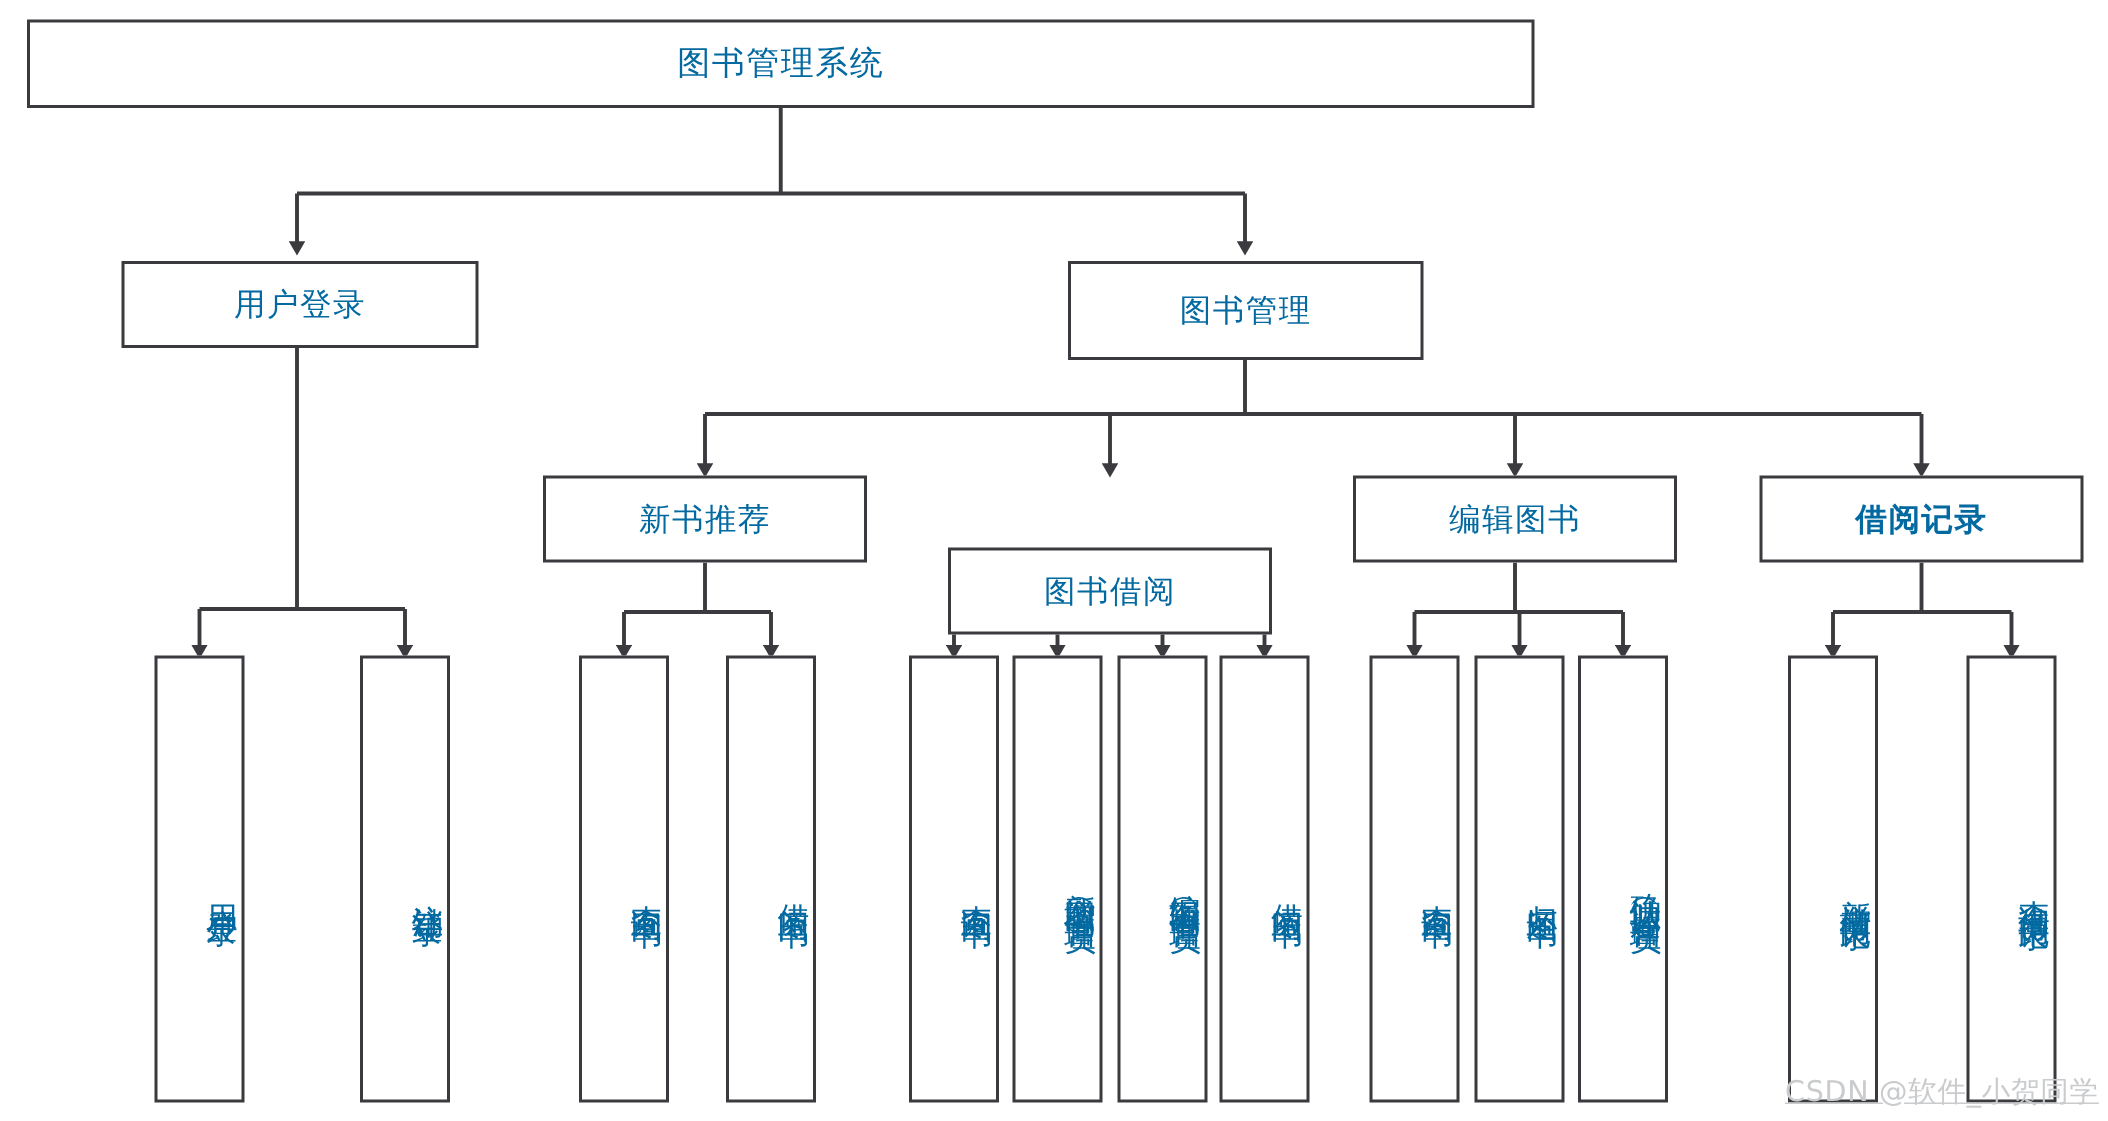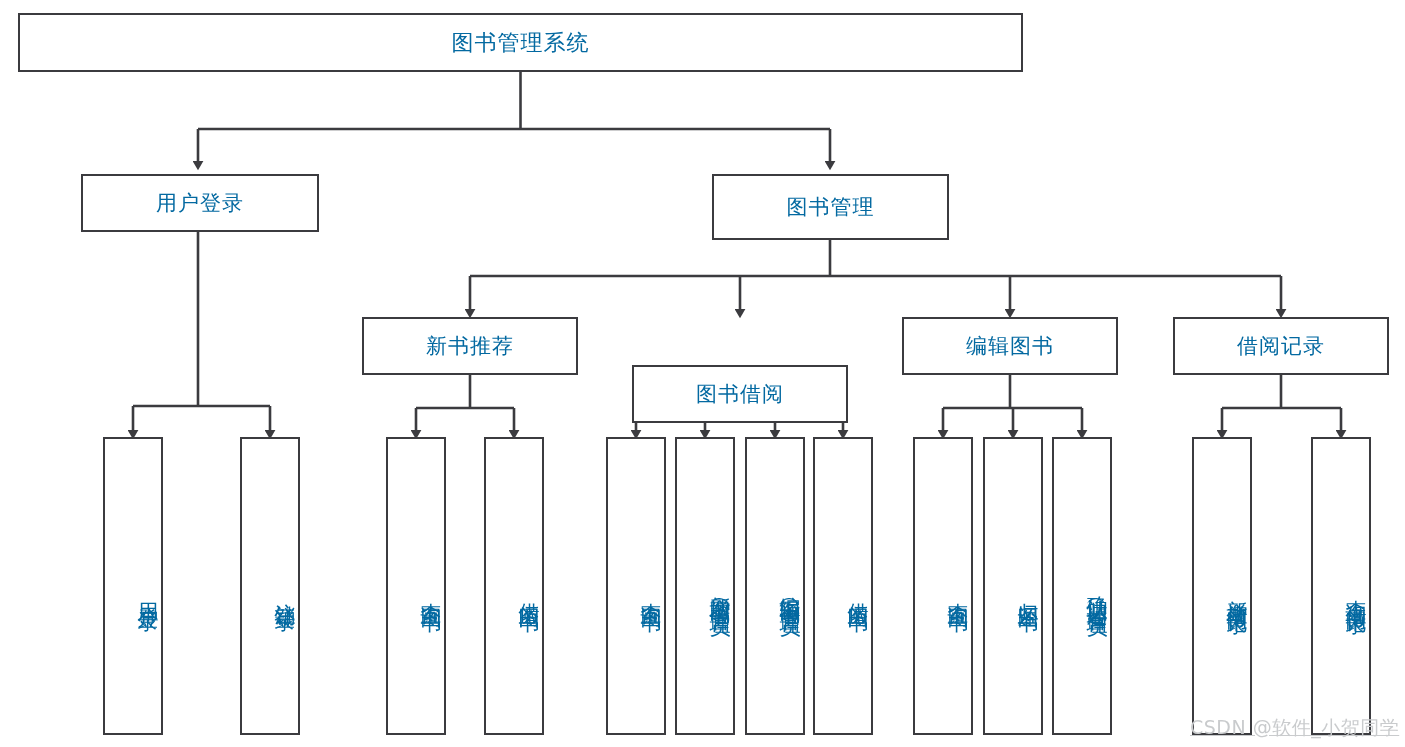--- a/index.html
+++ b/index.html
@@ -119,21 +119,21 @@
   </svg>
 
   <div class="node root" style="left:18px; top:13px; width:1005px; height:59px;">图书管理系统</div>
 
   <div class="node" style="left:81px; top:174px; width:238px; height:58px;">用户登录</div>
   <div class="node" style="left:712px; top:174px; width:237px; height:66px;">图书管理</div>
 
   <div class="node" style="left:362px; top:317px; width:216px; height:58px;">新书推荐</div>
   <div class="node" style="left:632px; top:317px; width:216px; height:58px;margin-top:48px;">图书借阅</div>
   <div class="node" style="left:902px; top:317px; width:216px; height:58px;">编辑图书</div>
-  <div class="node" style="left:1173px; top:317px; width:216px; height:58px;">借阅记录</div>
+  <div class="node" style="left:1173px; top:317px; width:216px; height:58px;font-weight:bold;">借阅记录</div>
 
   <div class="node leaf" style="left:103px; top:437px; width:60px; height:298px;">用户登录</div>
   <div class="node leaf" style="left:240px; top:437px; width:60px; height:298px;">注销登录</div>
 
   <div class="node leaf" style="left:386px; top:437px; width:60px; height:298px;">查询图书</div>
   <div class="node leaf" style="left:484px; top:437px; width:60px; height:298px;">借阅图书</div>
 
   <div class="node leaf" style="left:606px; top:437px; width:60px; height:298px;">查询图书</div>
   <div class="node leaf" style="left:675px; top:437px; width:60px; height:298px;">新增图书（管理员）</div>
   <div class="node leaf" style="left:745px; top:437px; width:60px; height:298px;">编辑图书（管理员）</div>

